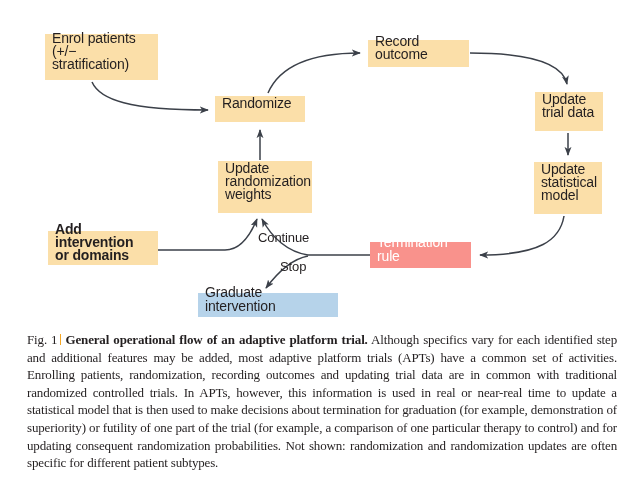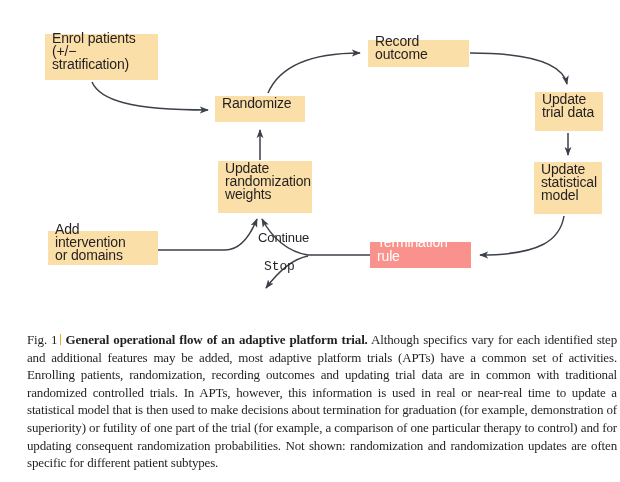--- a/index.html
+++ b/index.html
@@ -58,26 +58,26 @@
     white-space: nowrap;
   }
 
   
   #node-enrol       { left: 45px;  top: 34px;  width: 113px; height: 46px; }
   #node-randomize   { left: 215px; top: 96px;  width: 90px;  height: 26px; }
   #node-record      { left: 368px; top: 40px;  width: 101px; height: 27px; }
   #node-trialdata   { left: 535px; top: 92px;  width: 68px;  height: 39px; }
   #node-statmodel   { left: 534px; top: 162px; width: 68px;  height: 52px; }
   #node-weights     { left: 218px; top: 161px; width: 94px;  height: 52px; }
-  #node-addintv     { left: 48px;  top: 231px; width: 110px; height: 34px; }
+  #node-addintv     { left: 48px;  top: 231px; width: 110px; height: 34px; font-weight: bold; }
   #node-termination { left: 370px; top: 242px; width: 101px; height: 26px; }
   #node-graduate    { left: 198px; top: 293px; width: 140px; height: 24px; }
 
   #label-continue { left: 258px; top: 230px; }
-  #label-stop     { left: 264px; top: 259px; font-family: Liberation Mono, monospace; }
+  #label-stop     { left: 280px; top: 259px; }
 
   
   #caption {
     position: absolute;
     left: 27px;
     top: 331px;
     width: 590px;
     font-family: "Liberation Serif", serif;
     font-size: 13px;
     line-height: 17.6px;
@@ -146,20 +146,21 @@
 
   <div class="node yellow" id="node-weights">Update
 randomization
 weights</div>
 
   <div class="node yellow" id="node-addintv">Add intervention
 or domains</div>
 
   <div class="node pink" id="node-termination">Termination rule</div>
 
+  <div class="node blue" id="node-graduate">Graduate intervention</div>
 
   <div class="edge-label" id="label-continue">Continue</div>
 
   <div class="edge-label" id="label-stop">Stop</div>
 
 </div>
 
 <div id="caption"><span class="fig-no">Fig. 1</span><span class="rule"></span><span class="fig-title">General operational flow of an adaptive platform trial.</span><span> Although specifics vary for each identified step and additional features may be added, most adaptive platform trials (APTs) have a common set of activities. Enrolling patients, randomization, recording outcomes and updating trial data are in common with traditional randomized controlled trials. In APTs, however, this information is used in real or near-real time to update a statistical model that is then used to make decisions about termination for graduation (for example, demonstration of superiority) or futility of one part of the trial (for example, a comparison of one particular therapy to control) and for updating consequent randomization probabilities. Not shown: randomization and randomization updates are often specific for different patient subtypes.</span></div>
 
 </body></html>

